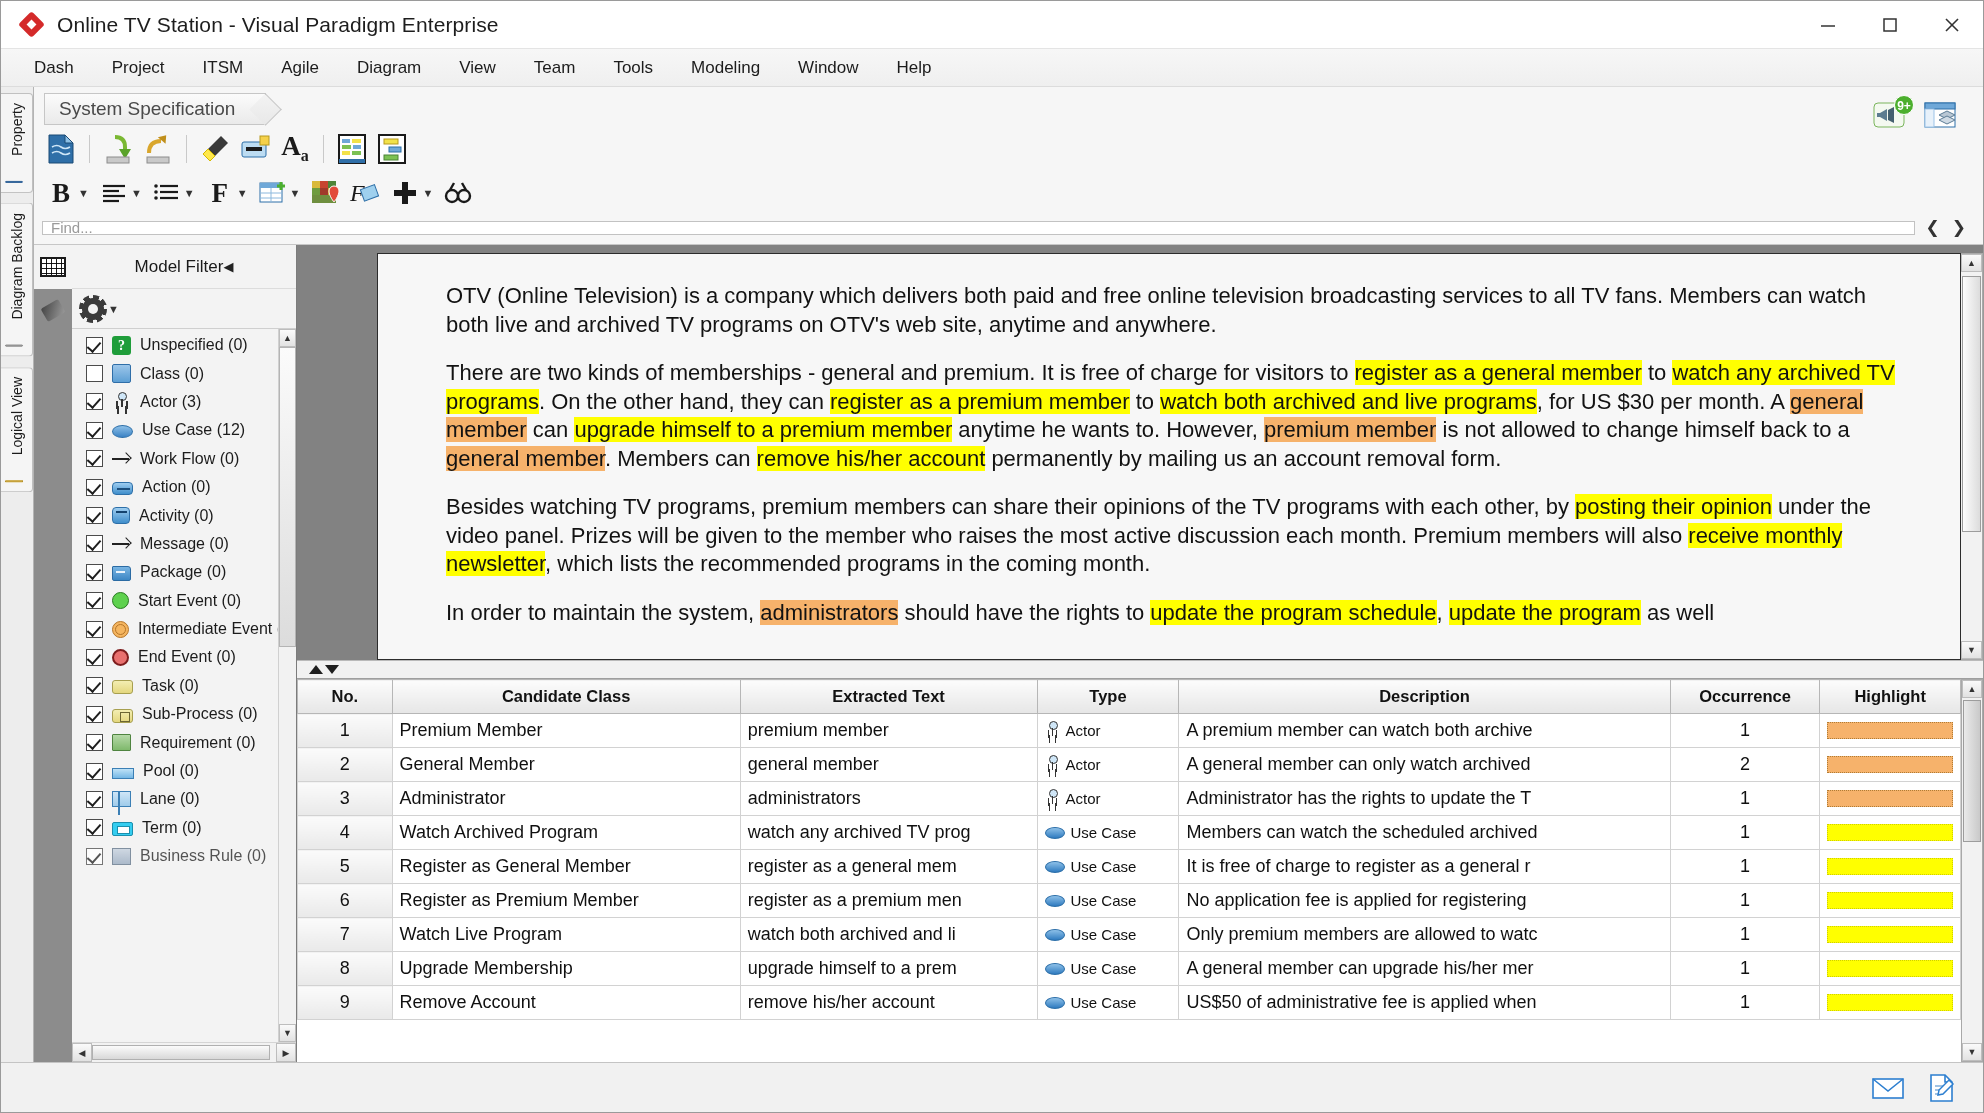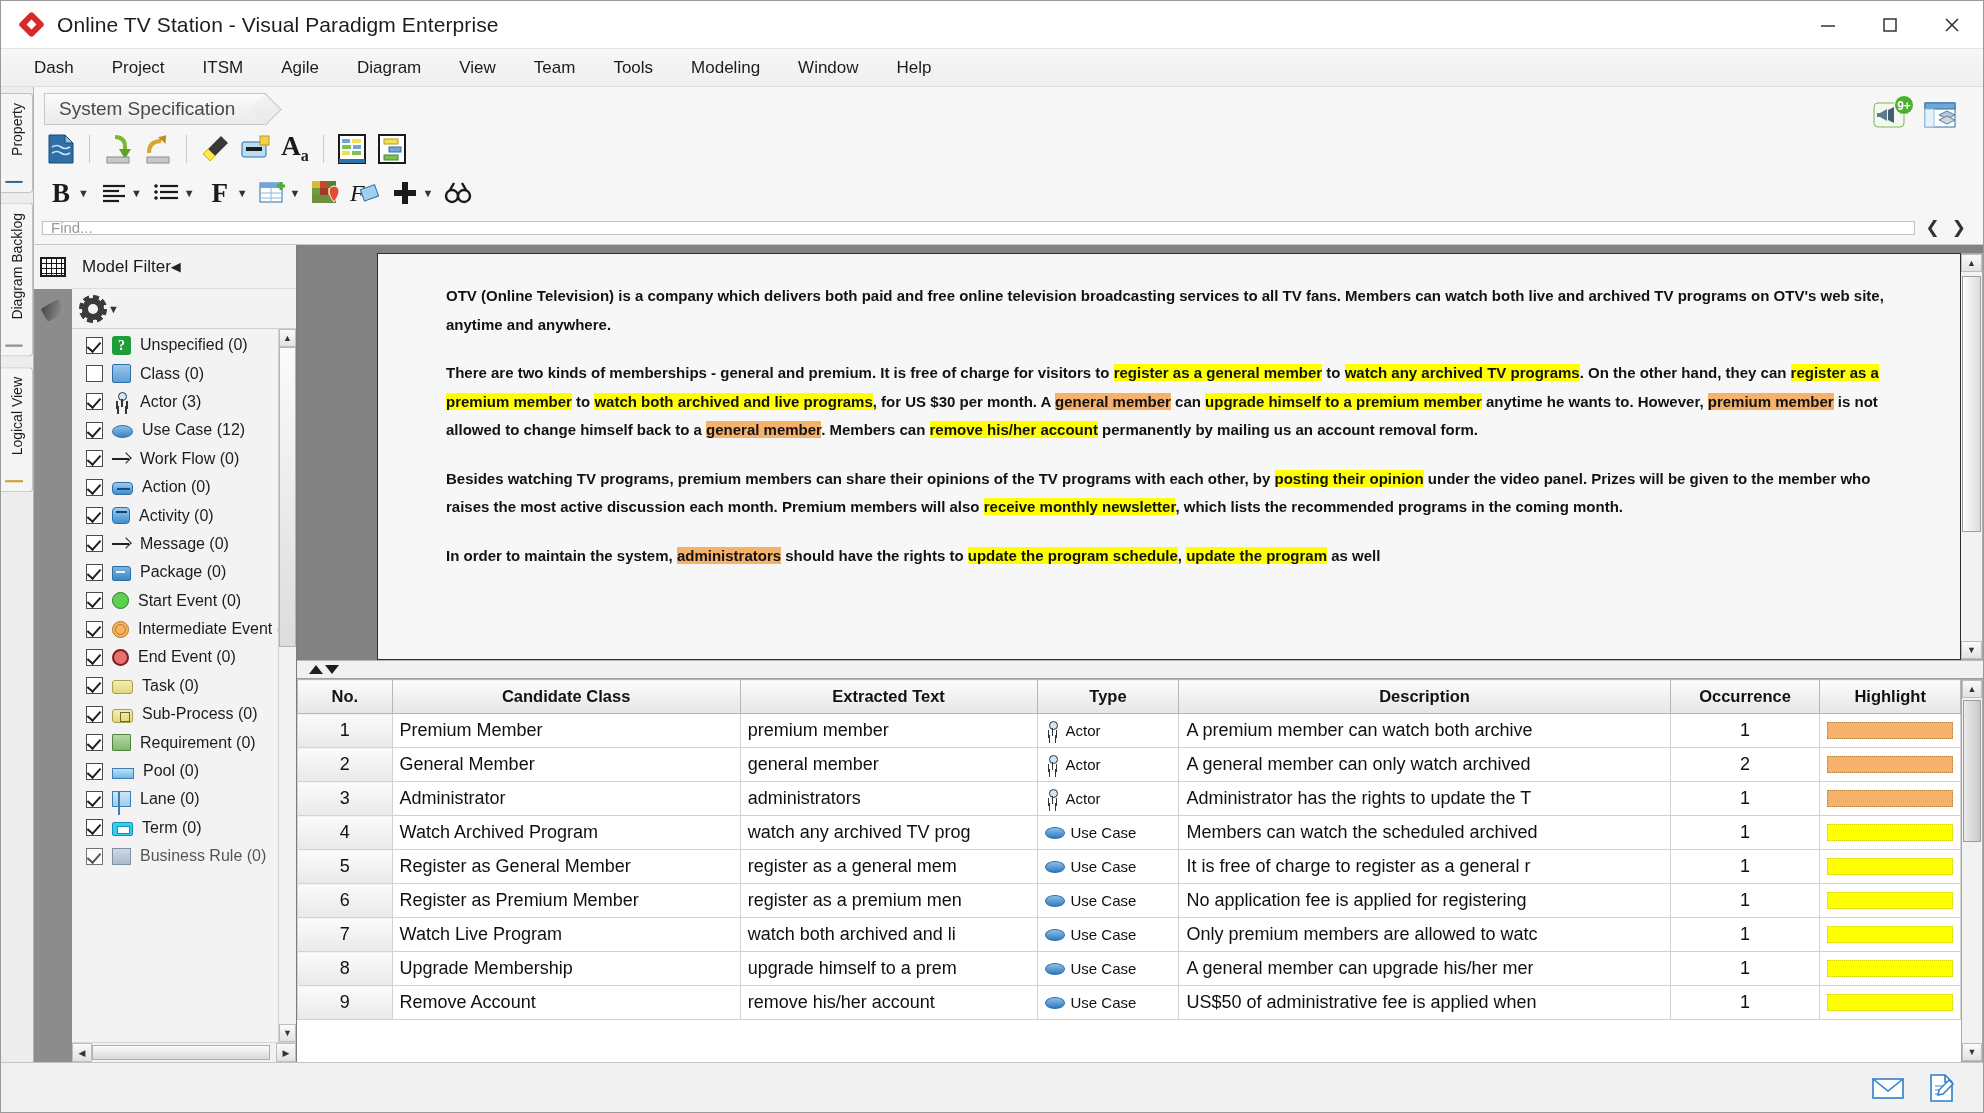--- a/index.html
+++ b/index.html
@@ -153,21 +153,21 @@
   .grid-ico { width: 26px; height: 20px; border: 2px solid #1a1a1a; background:
      repeating-linear-gradient(to right,#fff 0 4px,#1a1a1a 4px 5px),
      repeating-linear-gradient(to bottom,#fff 0 4px,#1a1a1a 4px 5px);
      background-blend-mode: multiply;}
   .pen-ico { width: 26px; height: 24px; position: relative; }
   .pen-ico:before { content:""; position:absolute; left:3px; top:4px; width:20px;height:15px;
     background: linear-gradient(135deg,#444,#999); transform: rotate(-30deg); border-radius:2px;}
 
   .mf-main { flex: 1; background: #f3f3f3; display: flex; flex-direction: column; min-width:0;}
   .mf-header {
-    height: 44px; display: flex; align-items: center; justify-content: flex-start;
+    height: 44px; display: flex; align-items: center; justify-content: center;
     padding: 0 10px; background: #f3f3f3; border-bottom: 1px solid #dcdcdc;
   }
   .mf-title { font-size: 17px; color: #1a1a1a; }
   .mf-collapse { font-size: 13px; color: #222; }
   .mf-toolrow {
     height: 40px; display:flex; align-items:center; padding-left:10px;
     border-bottom: 1px solid #cfcfcf; background:#f3f3f3;
   }
   .gear {
     width: 22px; height: 22px; border-radius: 50%;
@@ -246,21 +246,21 @@
   
   .content { flex: 1; display: flex; flex-direction: column; min-width: 0; background: #828282; }
 
   .doc-wrap { height: 415px; min-height:415px; display: flex; background: #828282; padding: 8px 0 0 0; position: relative;}
   .doc-pad { width: 80px; }
   .doc-page {
     flex: 1; background: #f7f7f7; border: 1px solid #2c2c2c;
     padding: 28px 54px 10px 68px;
     overflow: hidden; margin-right: 0;
   }
-  .doc-p { font-size: 15px; line-height: 28.5px; color: #121212; margin: 0 8px 20px 0; font-weight: bold; }
+  .doc-p { font-size: 22px; line-height: 28.5px; color: #121212; margin: 0 8px 20px 0; }
   mark.y { background: #ffff00; color:#121212; }
   mark.o { background: #f6b26b; color:#121212; }
 
   .doc-scroll { width: 22px; background: #e9e9e9; border: 1px solid #a9a9a9; border-left: none;
     display:flex; flex-direction:column; }
   .doc-scroll .sb-track { position: relative; }
   .doc-thumb { position: absolute; left: 1px; right: 1px; top: 4px; height: 256px;
     background: linear-gradient(to right,#fdfdfd,#dcdcdc); border: 1px solid #9d9d9d;}
 
   .splitter { height: 18px; background: #f1f1f1; border-top: 1px solid #b9b9b9;

